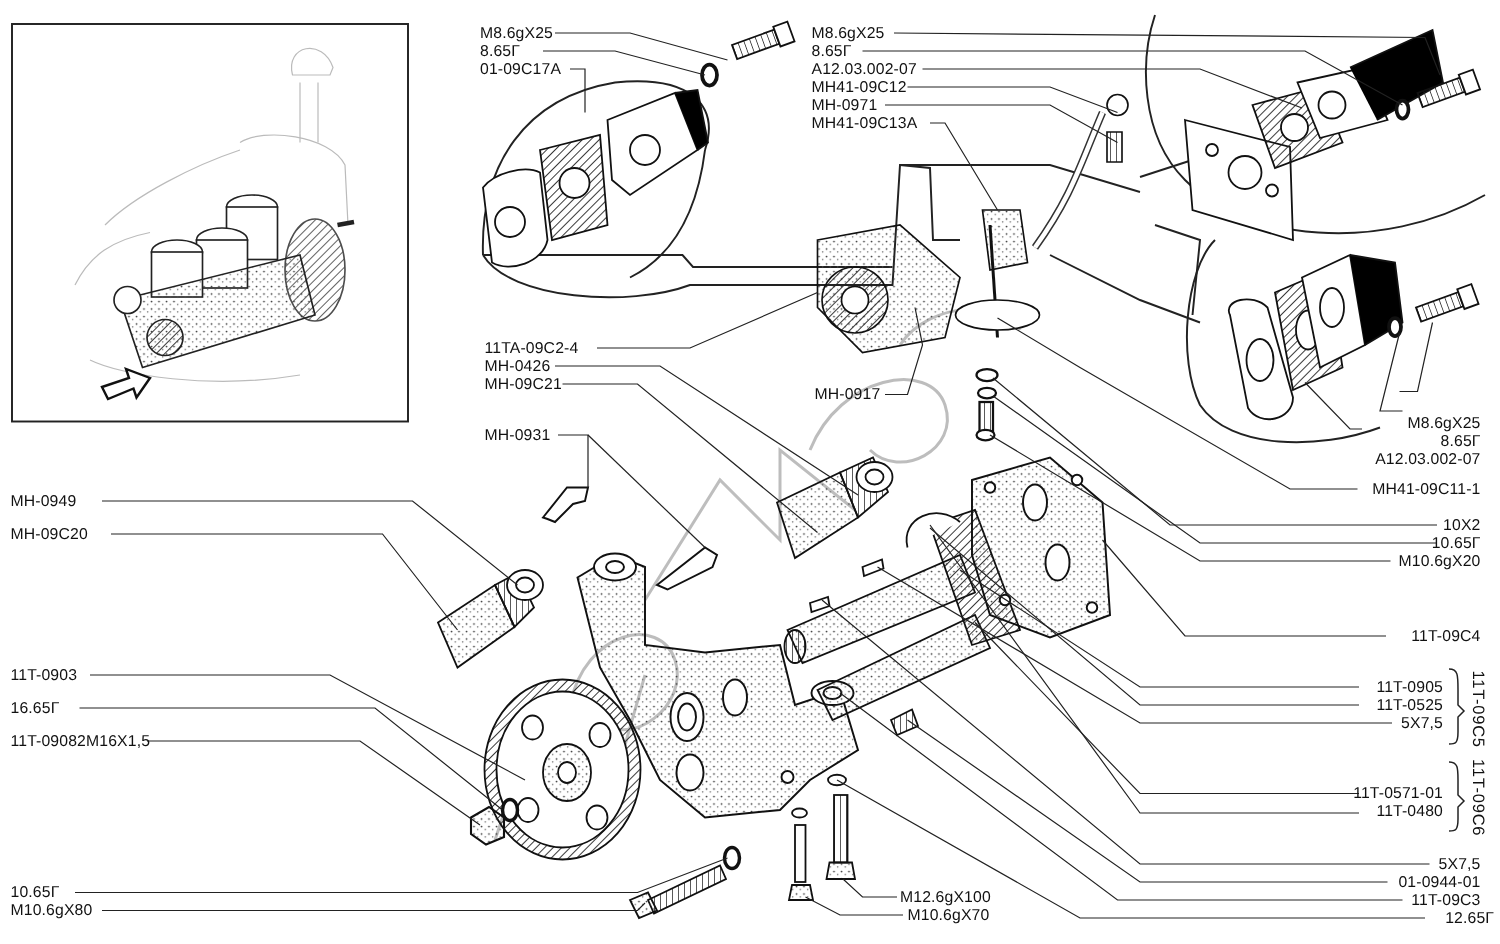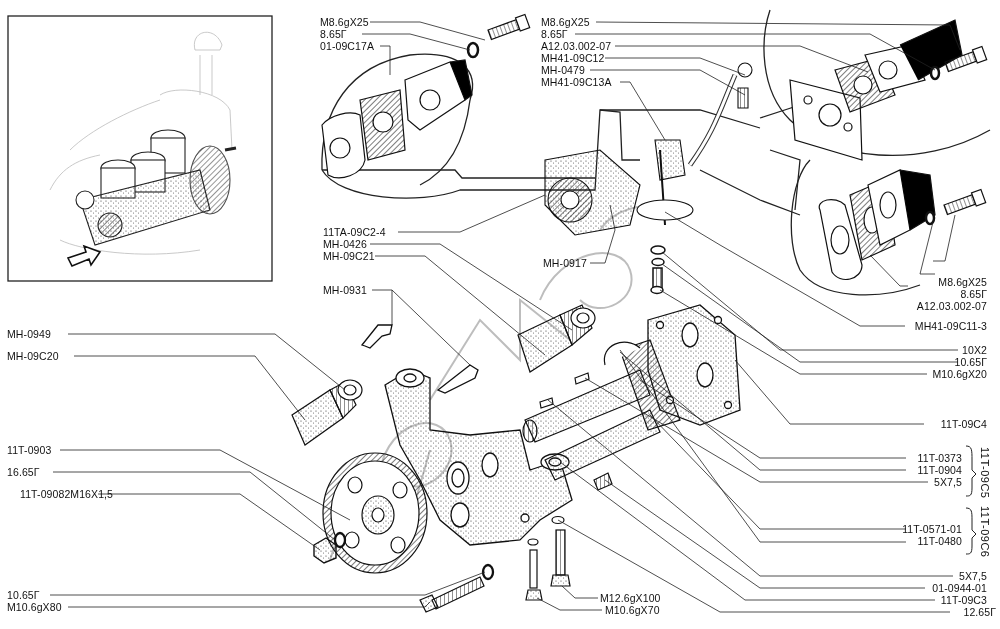--- a/index.html
+++ b/index.html
@@ -274,57 +274,57 @@
   </svg>
 
   <span class="lbl" style="left:320px;top:16px">M8.6gX25</span>
   <span class="lbl" style="left:320px;top:28px">8.65Г</span>
   <span class="lbl" style="left:320px;top:40px">01-09C17A</span>
 
   <span class="lbl" style="left:541px;top:16px">M8.6gX25</span>
   <span class="lbl" style="left:541px;top:28px">8.65Г</span>
   <span class="lbl" style="left:541px;top:40px">A12.03.002-07</span>
   <span class="lbl" style="left:541px;top:52px">MH41-09C12</span>
-  <span class="lbl" style="left:541px;top:64px">MH-0479</span>
+  <span class="lbl" style="left:541px;top:64px">MH-0971</span>
   <span class="lbl" style="left:541px;top:76px">MH41-09C13A</span>
 
   <span class="lbl" style="left:323px;top:226px">11TA-09C2-4</span>
   <span class="lbl" style="left:323px;top:238px">MH-0426</span>
   <span class="lbl" style="left:323px;top:250px">MH-09C21</span>
   <span class="lbl" style="left:323px;top:284px">MH-0931</span>
 
   <span class="lbl" style="left:543px;top:257px">MH-0917</span>
 
   <span class="lbl" style="left:7px;top:328px">MH-0949</span>
   <span class="lbl" style="left:7px;top:350px">MH-09C20</span>
 
   <span class="lbl" style="left:7px;top:444px">11T-0903</span>
   <span class="lbl" style="left:7px;top:466px">16.65Г</span>
-  <span class="lbl" style="left:20px;top:488px">11T-09082M16X1,5</span>
+  <span class="lbl" style="left:7px;top:488px">11T-09082M16X1,5</span>
 
   <span class="lbl" style="left:7px;top:589px">10.65Г</span>
   <span class="lbl" style="left:7px;top:601px">M10.6gX80</span>
 
   <span class="lbl" style="left:600px;top:592px">M12.6gX100</span>
   <span class="lbl" style="left:605px;top:604px">M10.6gX70</span>
 
   <span class="lbl r" style="right:13px;top:276px">M8.6gX25</span>
   <span class="lbl r" style="right:13px;top:288px">8.65Г</span>
   <span class="lbl r" style="right:13px;top:300px">A12.03.002-07</span>
 
-  <span class="lbl r" style="right:13px;top:320px">MH41-09C11-3</span>
+  <span class="lbl r" style="right:13px;top:320px">MH41-09C11-1</span>
 
   <span class="lbl r" style="right:13px;top:344px">10X2</span>
   <span class="lbl r" style="right:13px;top:356px">10.65Г</span>
   <span class="lbl r" style="right:13px;top:368px">M10.6gX20</span>
 
   <span class="lbl r" style="right:13px;top:418px">11T-09C4</span>
 
-  <span class="lbl r" style="right:38px;top:452px">11T-0373</span>
-  <span class="lbl r" style="right:38px;top:464px">11T-0904</span>
+  <span class="lbl r" style="right:38px;top:452px">11T-0905</span>
+  <span class="lbl r" style="right:38px;top:464px">11T-0525</span>
   <span class="lbl r" style="right:38px;top:476px">5X7,5</span>
   <span class="group-lbl" style="left:979px;top:447px">11T-09C5</span>
 
   <span class="lbl r" style="right:38px;top:523px">11T-0571-01</span>
   <span class="lbl r" style="right:38px;top:535px">11T-0480</span>
   <span class="group-lbl" style="left:979px;top:506px">11T-09C6</span>
 
   <span class="lbl r" style="right:13px;top:570px">5X7,5</span>
   <span class="lbl r" style="right:13px;top:582px">01-0944-01</span>
   <span class="lbl r" style="right:13px;top:594px">11T-09C3</span>

